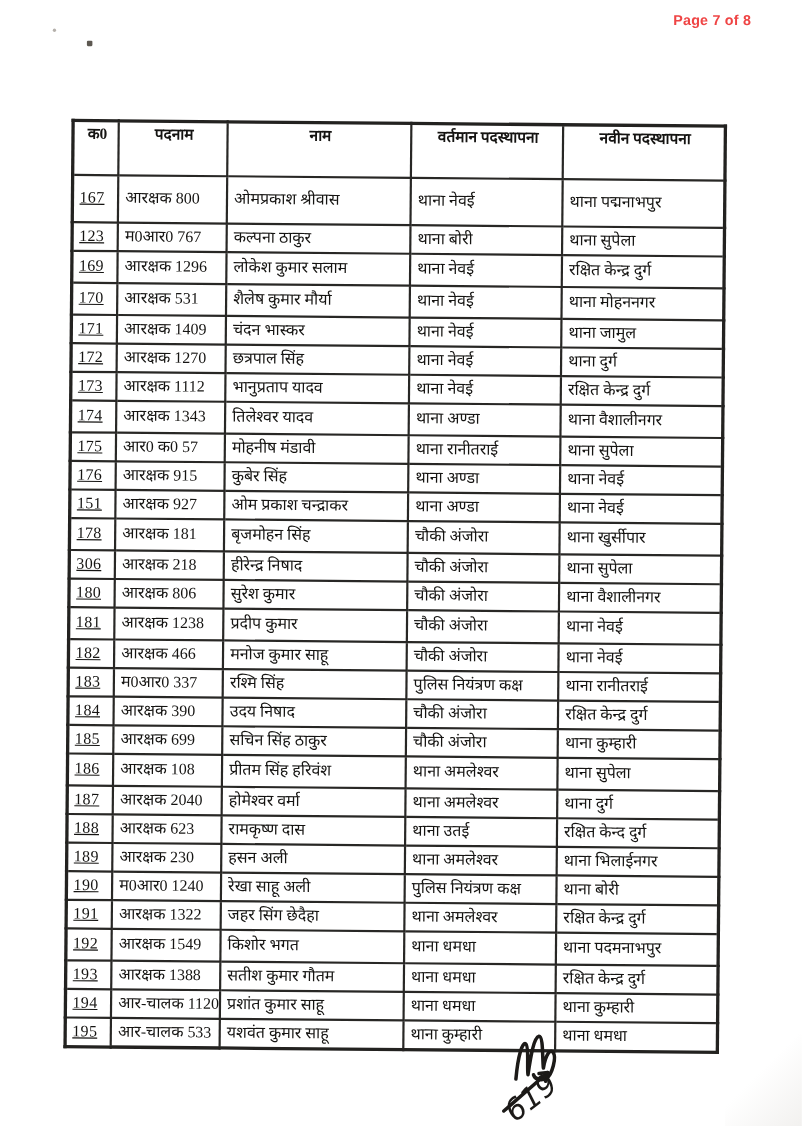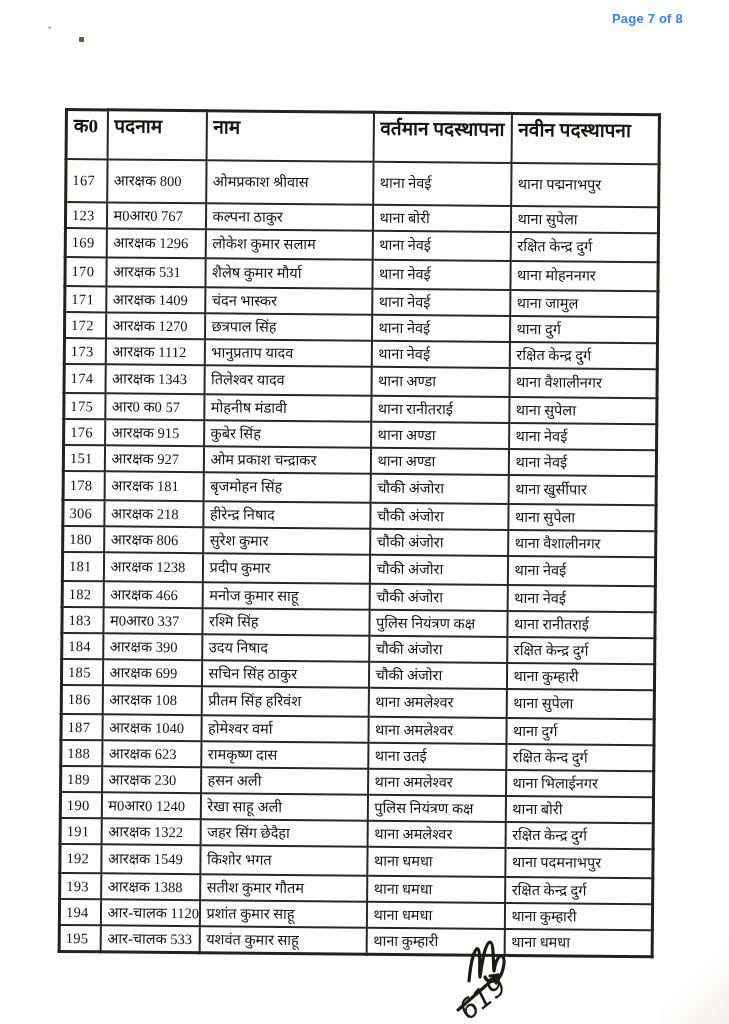--- a/index.html
+++ b/index.html
@@ -14,21 +14,21 @@
     font-family: "Liberation Serif", "DejaVu Serif", serif;
     overflow: hidden;
   }
   .page-label {
     position: absolute;
     top: 11px;
     left: 612px;
     font-family: "Liberation Sans", "DejaVu Sans", sans-serif;
     font-size: 13px;
     font-weight: bold;
-    color: #3b82f6;
+    color: #ef4444;
     letter-spacing: 0.2px;
   }
   .speck-1 {
     position: absolute;
     left: 48px;
     top: 26px;
     width: 3px;
     height: 3px;
     border-radius: 50%;
     background: #b5b0ab;
@@ -71,35 +71,37 @@
     white-space: nowrap;
     overflow: hidden;
     text-align: left;
     font-weight: normal;
   }
   .transfer-table thead th {
     height: 42px;
     vertical-align: top;
     padding-top: 4px;
     font-weight: bold;
-    font-size: 19px;
+    font-size: 14px;
+    text-align: center;
   }
   .transfer-table tbody tr { height: 26px; }
   .transfer-table tbody tr:nth-child(1) { height: 43px; }
   .transfer-table tbody tr:nth-child(3),
   .transfer-table tbody tr:nth-child(4),
   .transfer-table tbody tr:nth-child(8),
   .transfer-table tbody tr:nth-child(12),
   .transfer-table tbody tr:nth-child(15),
   .transfer-table tbody tr:nth-child(20),
   .transfer-table tbody tr:nth-child(26) { height: 29px; }
   .transfer-table tbody td { vertical-align: middle; }
   .transfer-table tbody td:first-child {
     padding-left: 5px;
     letter-spacing: 0.3px;
+    text-decoration: underline;
   }
   .handwritten {
     position: absolute;
     left: 438px;
     top: 933px;
   }
   .corner-shade {
     position: absolute;
     right: 0;
     bottom: 0;
@@ -271,21 +273,21 @@
         </tr>
         <tr>
           <td>186</td>
           <td>आरक्षक 108</td>
           <td>प्रीतम सिंह हरिवंश</td>
           <td>थाना अमलेश्वर</td>
           <td>थाना सुपेला</td>
         </tr>
         <tr>
           <td>187</td>
-          <td>आरक्षक 1040</td>
+          <td>आरक्षक 2040</td>
           <td>होमेश्वर वर्मा</td>
           <td>थाना अमलेश्वर</td>
           <td>थाना दुर्ग</td>
         </tr>
         <tr>
           <td>188</td>
           <td>आरक्षक 623</td>
           <td>रामकृष्ण दास</td>
           <td>थाना उतई</td>
           <td>रक्षित केन्द दुर्ग</td>

